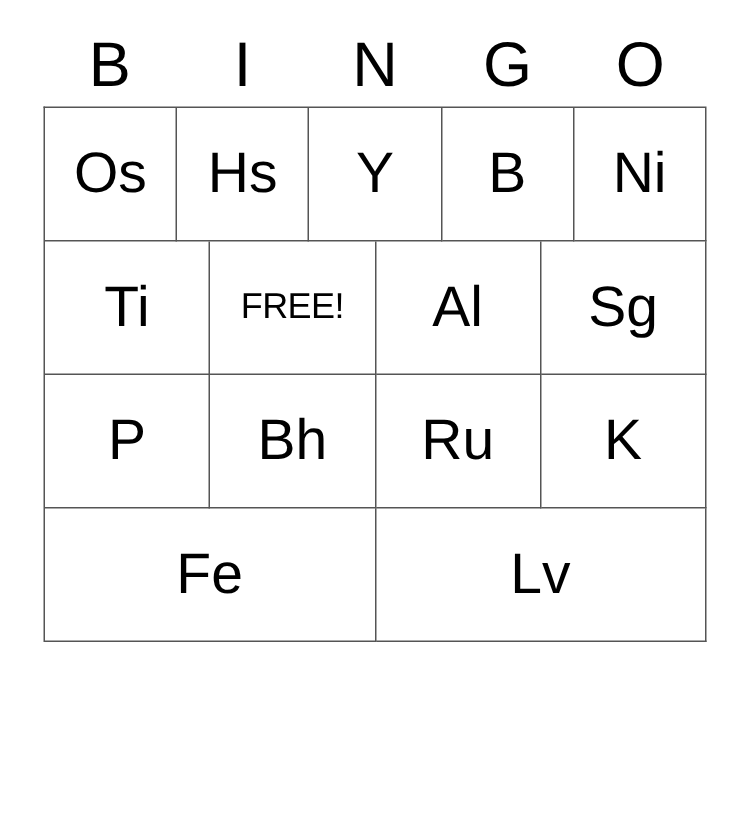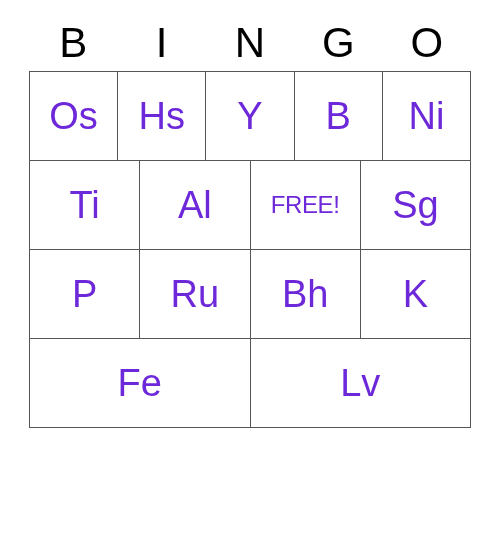--- a/index.html
+++ b/index.html
@@ -60,21 +60,21 @@
     border-bottom: 1.6px solid #555555;
     display: flex;
     align-items: center;
     justify-content: center;
     overflow: hidden;
   }
   .cell-text {
     font-size: 38px;
     line-height: 1;
     font-weight: 400;
-    color: #6d28d9;
+    color: #000000;
     white-space: nowrap;
     display: block;
     text-align: center;
   }
   .cell-free .cell-text {
     font-size: 24px;
     letter-spacing: -0.4px;
   }
 </style>
 </head>
@@ -108,40 +108,40 @@
       <div class="grid-cell">
           <span class="cell-text">Ni</span>
         </div>
     </div>
 
 
     <div class="grid-row">
       <div class="grid-cell">
           <span class="cell-text">Ti</span>
         </div>
+      <div class="grid-cell cell-free">
+          <span class="cell-text">FREE!</span>
+        </div>
       <div class="grid-cell">
           <span class="cell-text">Al</span>
-        </div>
-      <div class="grid-cell cell-free">
-          <span class="cell-text">FREE!</span>
         </div>
       <div class="grid-cell">
           <span class="cell-text">Sg</span>
         </div>
     </div>
 
     <div class="grid-row">
       <div class="grid-cell">
           <span class="cell-text">P</span>
         </div>
       <div class="grid-cell">
-          <span class="cell-text">Ru</span>
+          <span class="cell-text">Bh</span>
         </div>
       <div class="grid-cell">
-          <span class="cell-text">Bh</span>
+          <span class="cell-text">Ru</span>
         </div>
       <div class="grid-cell">
           <span class="cell-text">K</span>
         </div>
     </div>
 
     <div class="grid-row">
       <div class="grid-cell">
           <span class="cell-text">Fe</span>
         </div>

